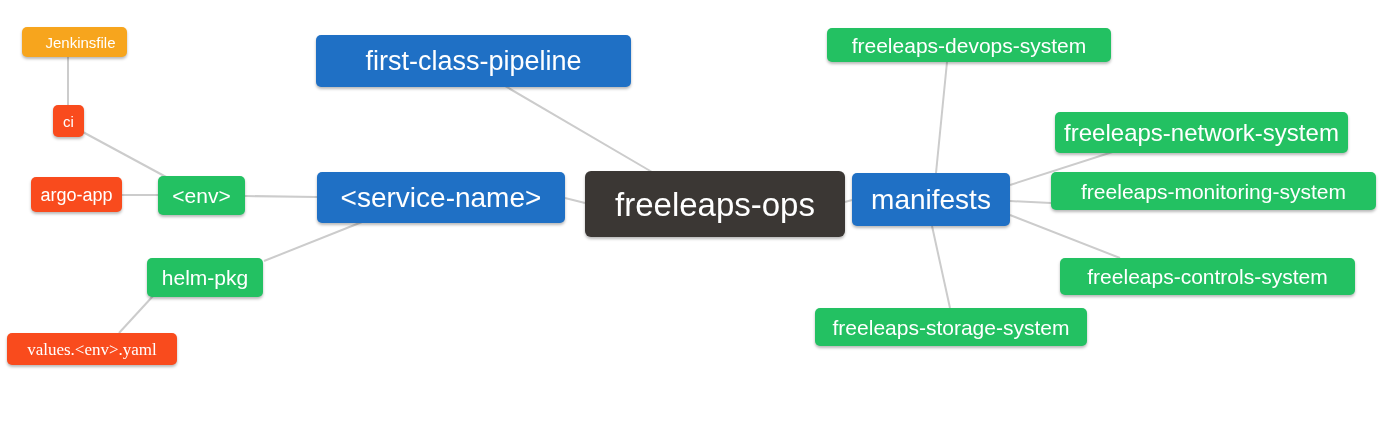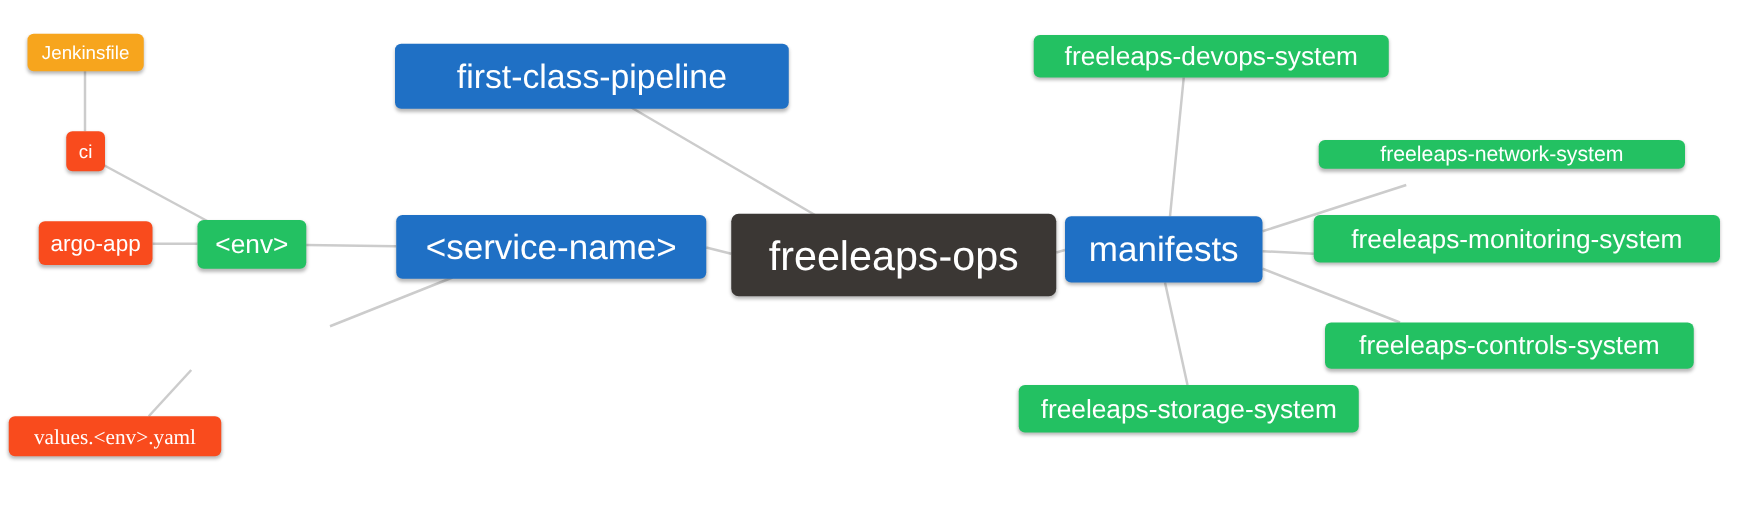--- a/index.html
+++ b/index.html
@@ -53,36 +53,39 @@
     <line class="edge" x1="505" y1="86" x2="652" y2="172"></line>
     <line class="edge" x1="565" y1="198" x2="585" y2="203"></line>
     <line class="edge" x1="845" y1="202" x2="852" y2="200"></line>
     <line class="edge" x1="947" y1="62" x2="936" y2="173"></line>
     <line class="edge" x1="1010" y1="185" x2="1125" y2="148"></line>
     <line class="edge" x1="1010" y1="201" x2="1051" y2="203"></line>
     <line class="edge" x1="1010" y1="215" x2="1120" y2="258"></line>
     <line class="edge" x1="932" y1="226" x2="950" y2="308"></line>
   </svg>
 
-  <div class="node" style="left: 22px; top: 27px; width: 93px; height: 30px; font-size: 15px; background-color: rgb(247, 165, 29);">
+  <div class="node" style="left: 22px; top: 27px; width: 93px; height: 30px; font-size: 15px; background-color: rgb(247, 165, 29); padding-left: 12px;">
     <span class="node-label">Jenkinsfile</span>
   </div>
 
   <div class="node" style="left: 53px; top: 105px; width: 31px; height: 32px; font-size: 15px; background-color: rgb(249, 75, 29);">
     <span class="node-label">ci</span>
   </div>
 
   <div class="node" style="left: 31px; top: 177px; width: 91px; height: 35px; font-size: 18px; background-color: rgb(249, 75, 29);">
     <span class="node-label">argo-app</span>
   </div>
 
   <div class="node" style="left: 158px; top: 176px; width: 87px; height: 39px; font-size: 21px; background-color: rgb(35, 193, 98);">
     <span class="node-label">&lt;env&gt;</span>
   </div>
 
+  <div class="node" style="left: 147px; top: 258px; width: 116px; height: 39px; font-size: 21px; background-color: rgb(35, 193, 98);">
+    <span class="node-label">helm-pkg</span>
+  </div>
 
   <div class="node" style="left: 7px; top: 333px; width: 170px; height: 32px; font-size: 17px; background-color: rgb(249, 75, 29); font-family: Liberation Serif, serif;">
     <span class="node-label">values.&lt;env&gt;.yaml</span>
   </div>
 
   <div class="node" style="left: 316px; top: 35px; width: 315px; height: 52px; font-size: 27px; background-color: rgb(31, 112, 197);">
     <span class="node-label">first-class-pipeline</span>
   </div>
 
   <div class="node" style="left: 317px; top: 172px; width: 248px; height: 51px; font-size: 28px; background-color: rgb(31, 112, 197);">
@@ -94,21 +97,21 @@
   </div>
 
   <div class="node" style="left: 852px; top: 173px; width: 158px; height: 53px; font-size: 28px; background-color: rgb(31, 112, 197);">
     <span class="node-label">manifests</span>
   </div>
 
   <div class="node" style="left: 799px; top: 28px; width: 284px; height: 34px; font-size: 21px; background-color: rgb(35, 193, 98); margin-left: 28px;">
     <span class="node-label">freeleaps-devops-system</span>
   </div>
 
-  <div class="node" style="left: 1055px; top: 112px; width: 293px; height: 23px; font-size: 17px; background-color: rgb(35, 193, 98);">
+  <div class="node" style="left: 1055px; top: 112px; width: 293px; height: 41px; font-size: 24px; background-color: rgb(35, 193, 98);">
     <span class="node-label">freeleaps-network-system</span>
   </div>
 
   <div class="node" style="left: 1051px; top: 172px; width: 325px; height: 38px; font-size: 21px; background-color: rgb(35, 193, 98);">
     <span class="node-label">freeleaps-monitoring-system</span>
   </div>
 
   <div class="node" style="left: 1060px; top: 258px; width: 295px; height: 37px; font-size: 21px; background-color: rgb(35, 193, 98);">
     <span class="node-label">freeleaps-controls-system</span>
   </div>

